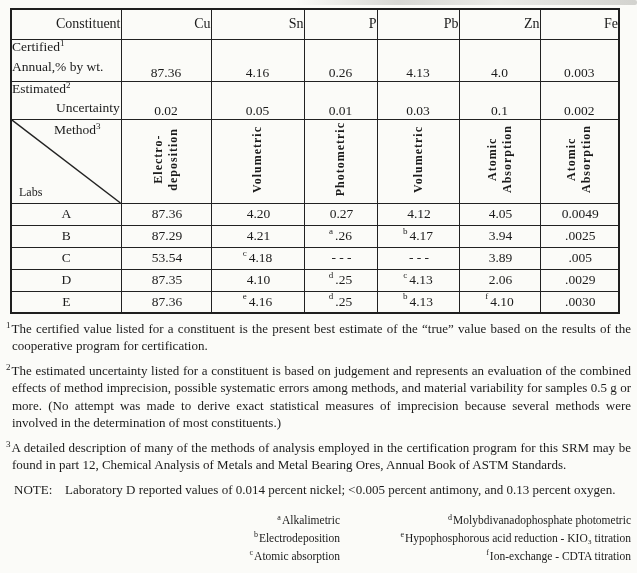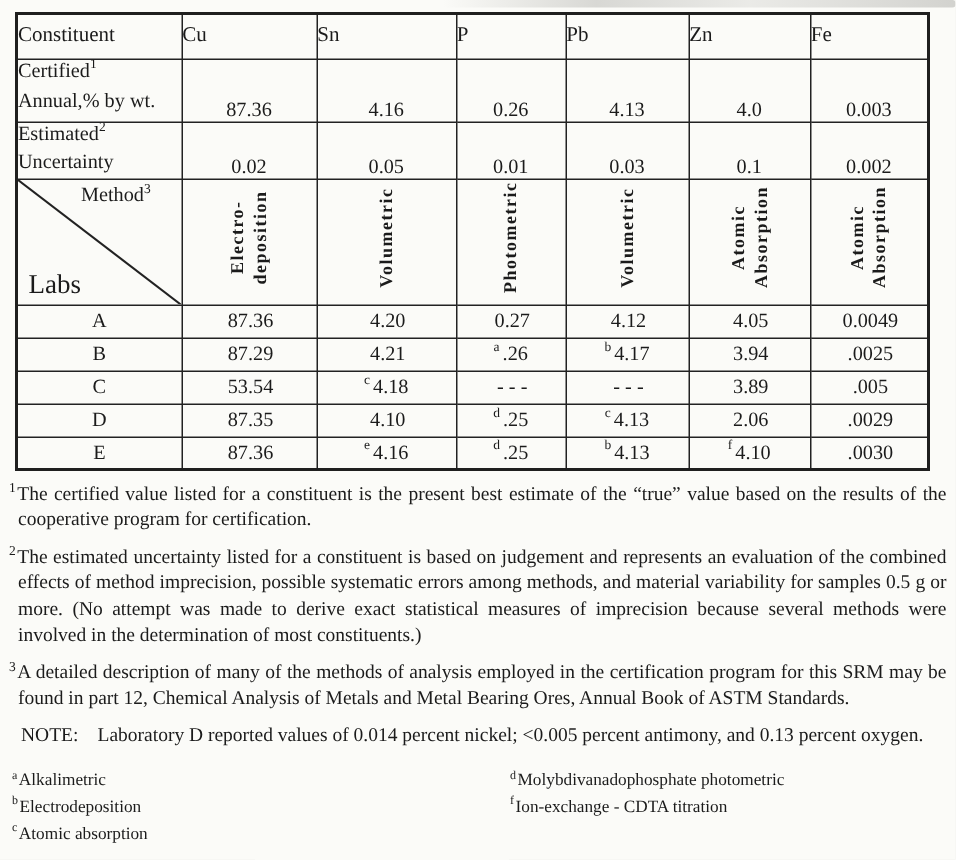--- a/index.html
+++ b/index.html
@@ -23,36 +23,36 @@
   table.cert {
     position:absolute; top:8px; left:10px; width:608px;
     border-collapse:collapse; table-layout:fixed;
     border:2px solid #1f1f1f;
   }
   table.cert td, table.cert th {
     border:1.5px solid #222; padding:0; overflow:hidden;
     font-weight:normal;
   }
   tr.hdr { height:30px; }
-  tr.hdr th { font-size:14px; text-align:left; }
+  tr.hdr th { font-size:14px; text-align:right; }
   th.const { text-align:left; padding-left:10px; font-size:13.5px; }
 
   tr.certified { height:42px; }
   tr.estimated { height:38px; }
   td.lbl { vertical-align:top; padding:2px 4px 3px 8px; font-size:13.5px; line-height:1.05; }
   td.lbl .l2 { margin-top:6px; }
-  tr.estimated td.lbl .l2 { margin-top:5px; }
+  tr.estimated td.lbl .l2 { margin-top:5px;margin-left:44px; }
   td.val { vertical-align:bottom; text-align:center; font-size:13.5px; padding-bottom:3px; }
   sup.s1 { font-size:9px; line-height:0; }
 
   tr.methodrow { height:84px; }
   td.methcell { position:relative; }
   td.methcell svg { position:absolute; top:0; left:0; width:100%; height:100%; display:block; }
   .method-label { position:absolute; top:2px; right:20px; font-size:13.5px; }
-  .labs-label { position:absolute; bottom:3px; left:7px; font-size:18px; }
+  .labs-label { position:absolute; bottom:3px; left:7px; font-size:12px; }
   td.methtd { text-align:center; vertical-align:middle; }
   .rot {
     display:inline-block;
     writing-mode:vertical-rl; transform:rotate(180deg);
     white-space:pre-line;
     font-size:12px; font-weight:bold; letter-spacing:1px; line-height:1.25;
   }
 
   tr.labrow { height:22px; }
   td.labcell { text-align:center; font-size:13.5px; }
@@ -63,21 +63,21 @@
   .notes {
     position:absolute; top:320px; left:6px; width:625px;
     font-size:13px; line-height:1.32;
   }
   .fn { margin:0 0 8px 0; text-align:justify; padding-left:6px; }
   .fn sup { font-size:9px; line-height:0; margin-left:-6px; padding-right:1px; }
   .noteline { display:flex; margin:3px 0 6px 4px; padding-left:4px; }
   .noteline .ntag { flex:0 0 51px; }
   .noteline .ntext { flex:1; text-align:justify; padding-right:4px; }
 
-  .key { display:flex; margin-top:14px; padding-left:2px; font-size:11.5px; line-height:1.55; }
+  .key { display:flex; margin-top:14px; padding-left:2px; font-size:11.5px; line-height:1.55;text-align:right; }
   .key .kcol-left { flex:0 0 332px; }
   .key .kcol-right { flex:1; }
   .key sup { font-size:8px; line-height:0; padding-right:1px; }
 </style>
 </head>
 <body>
 
 <div class="page">
   <div class="scan-streak"></div>
 
@@ -211,17 +211,18 @@
     </div>
 
     <div class="key">
       <div class="kcol-left">
         <div><sup>a</sup><span>Alkalimetric</span></div>
         <div><sup>b</sup><span>Electrodeposition</span></div>
         <div><sup>c</sup><span>Atomic absorption</span></div>
       </div>
       <div class="kcol-right">
         <div><sup>d</sup><span>Molybdivanadophosphate photometric</span></div>
+        <div><sup>e</sup><span>Hypophosphorous acid reduction - KIO₃ titration</span></div>
         <div><sup>f</sup><span>Ion-exchange - CDTA titration</span></div>
       </div>
     </div>
   </div>
 </div>
 
 </body></html>

